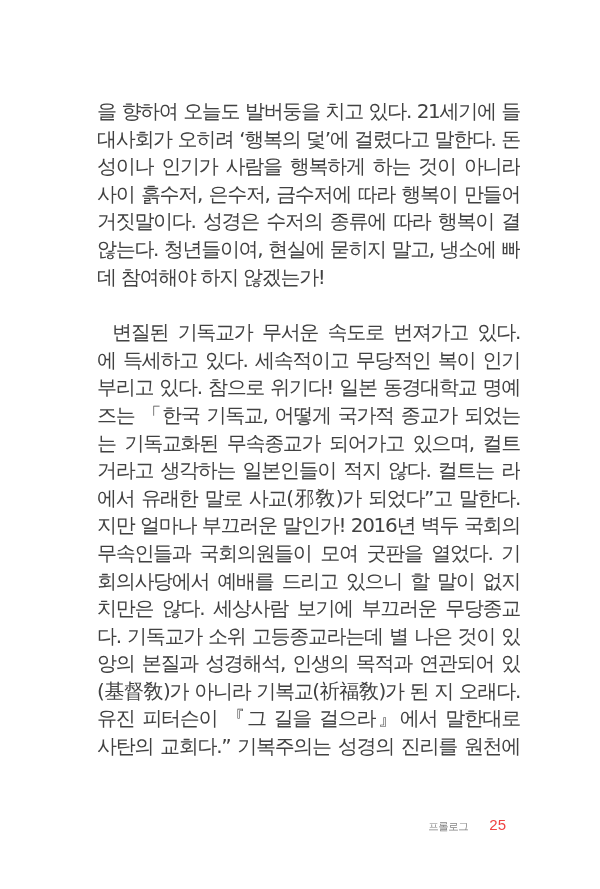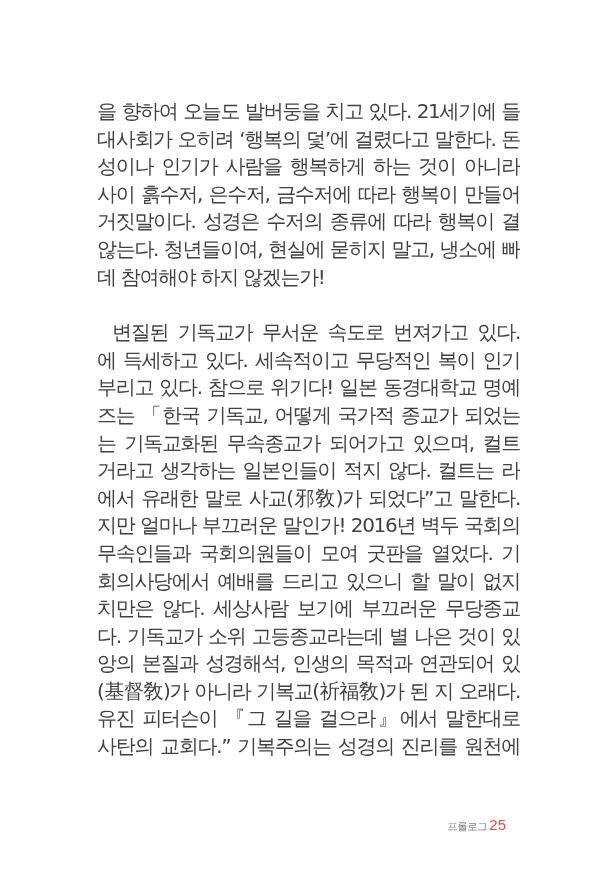--- a/index.html
+++ b/index.html
@@ -39,21 +39,21 @@
   }
   .line.indent {
     text-indent: 15px;
   }
   .footer {
     position: absolute;
     top: 816px;
     right: 94px;
     display: flex;
     align-items: baseline;
-    gap: 2px;
+    gap: 21px;
   }
   .footer-label {
     font-size: 10.5px;
     color: #858585;
     letter-spacing: -0.5px;
   }
   .footer-page {
     font-family: Liberation Sans, sans-serif;
     font-size: 15px;
     color: #ef4444;

